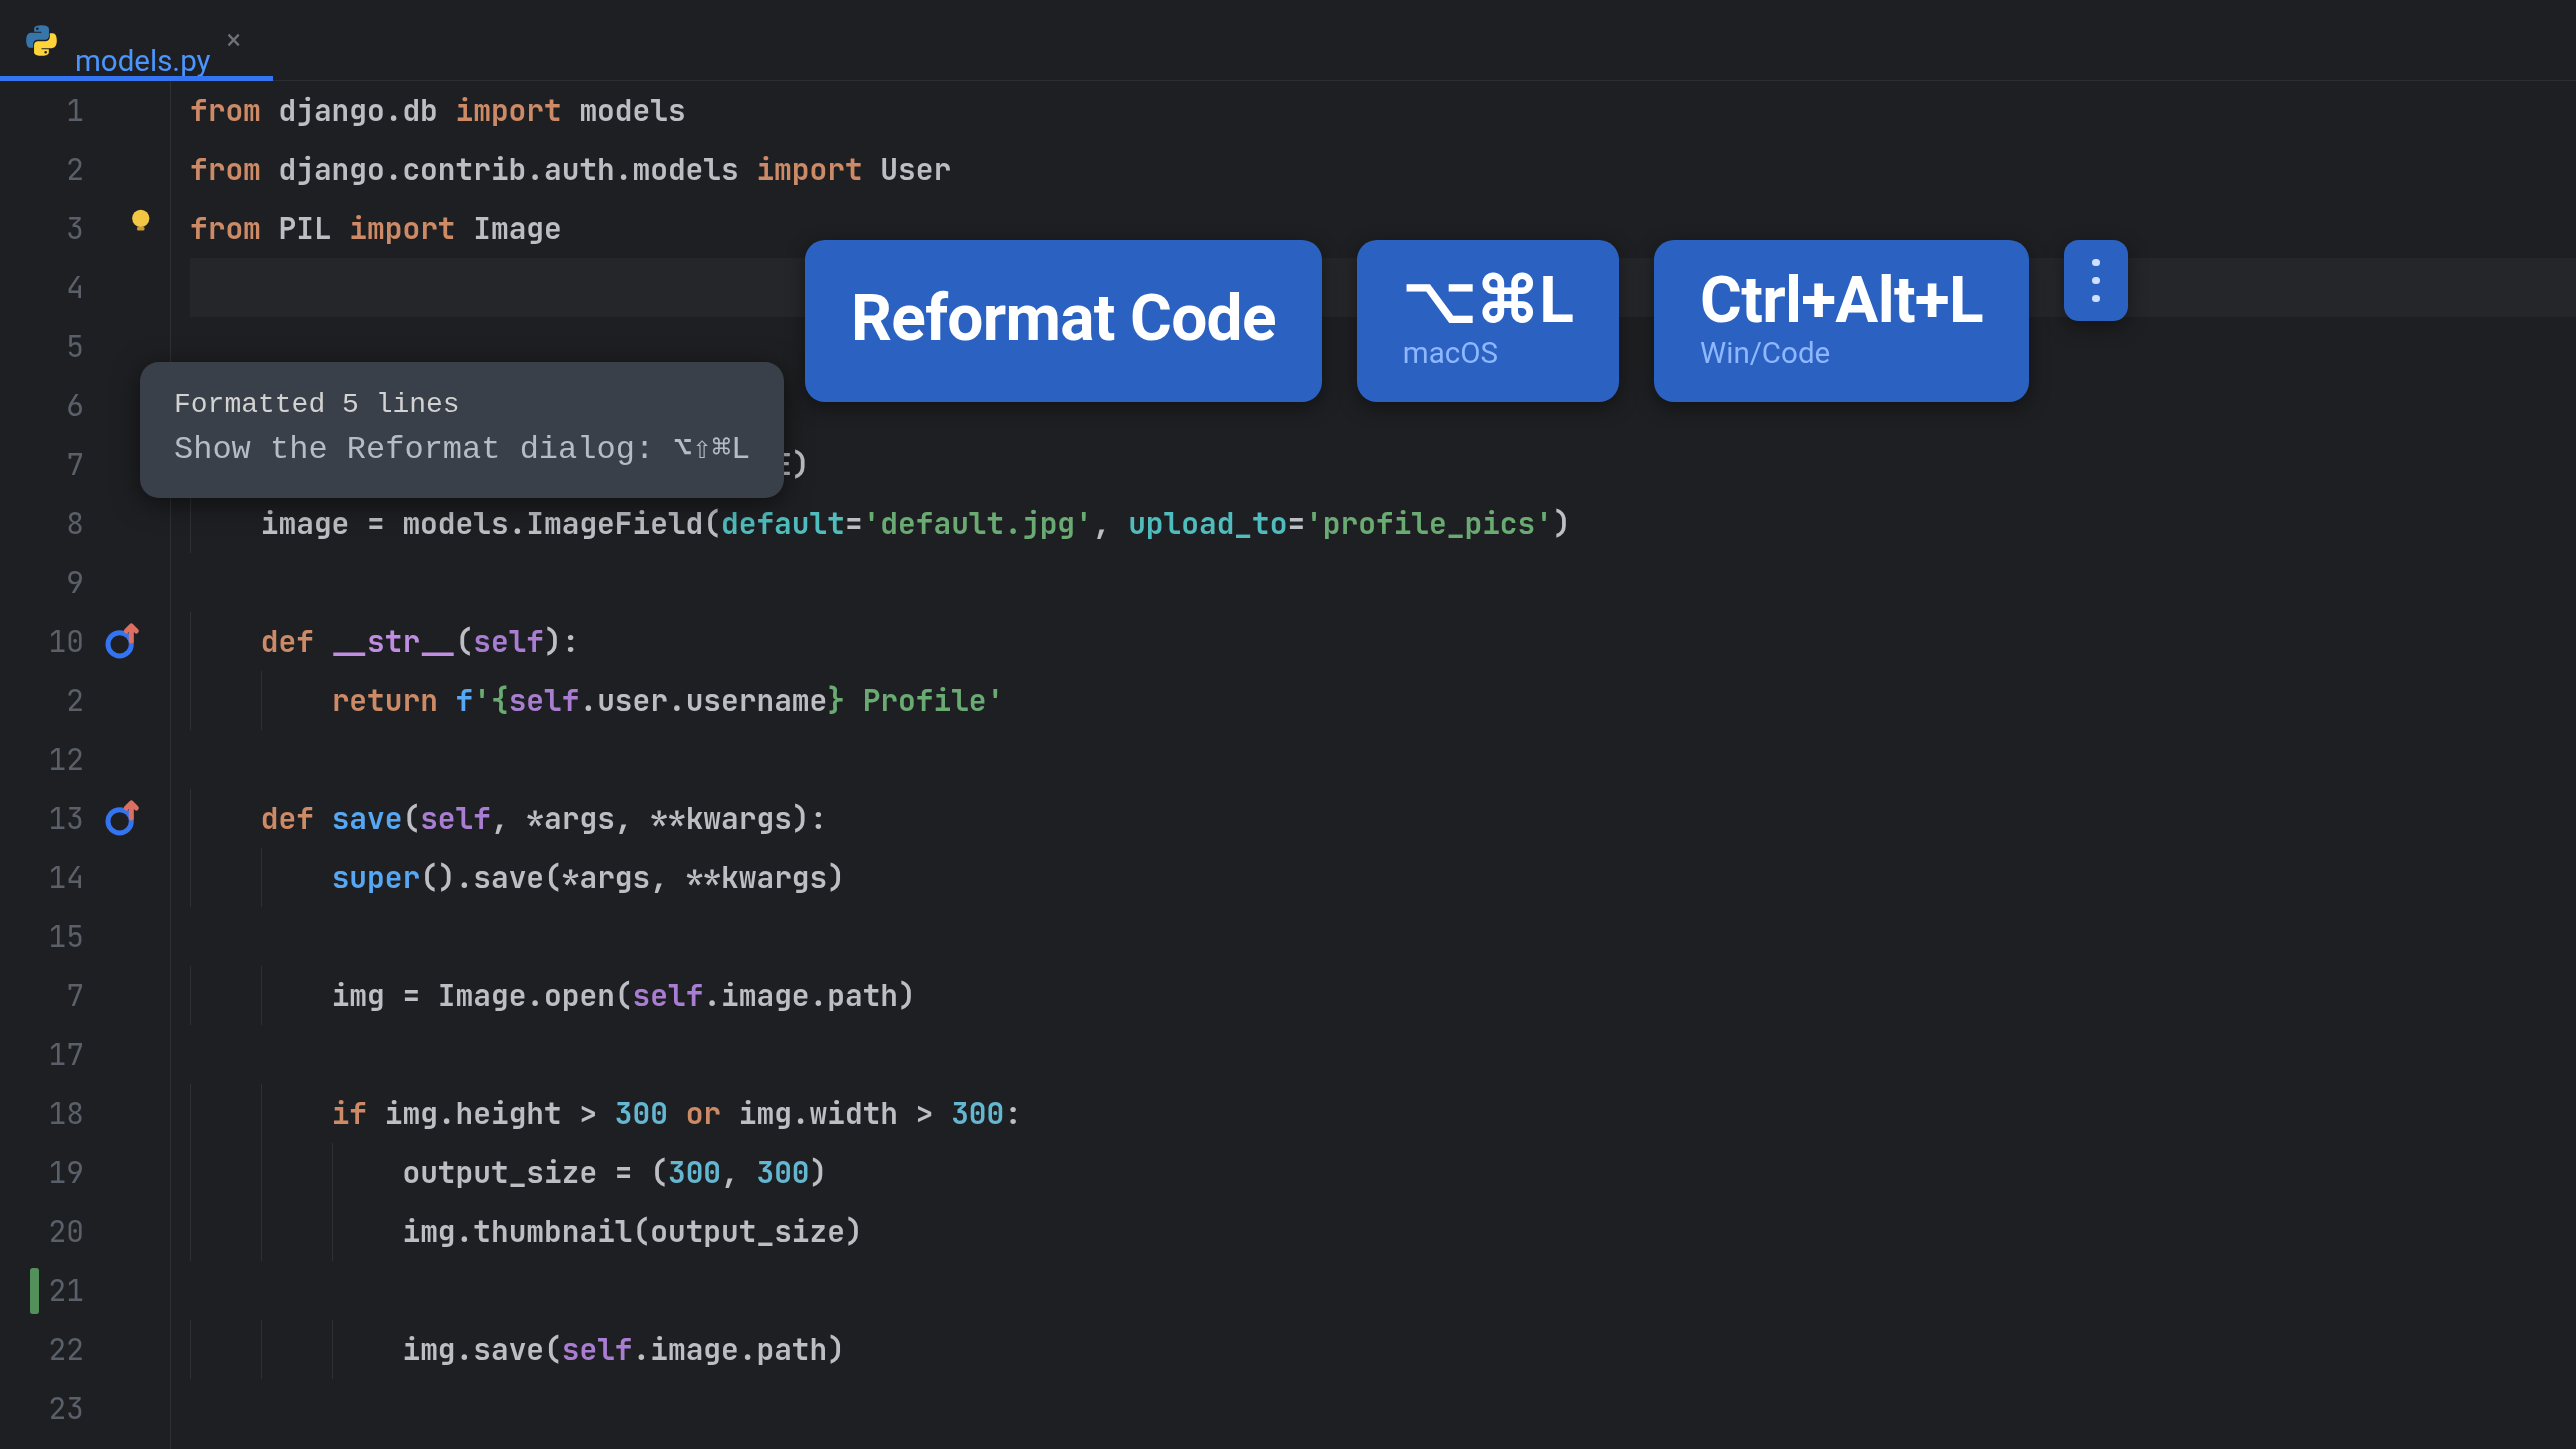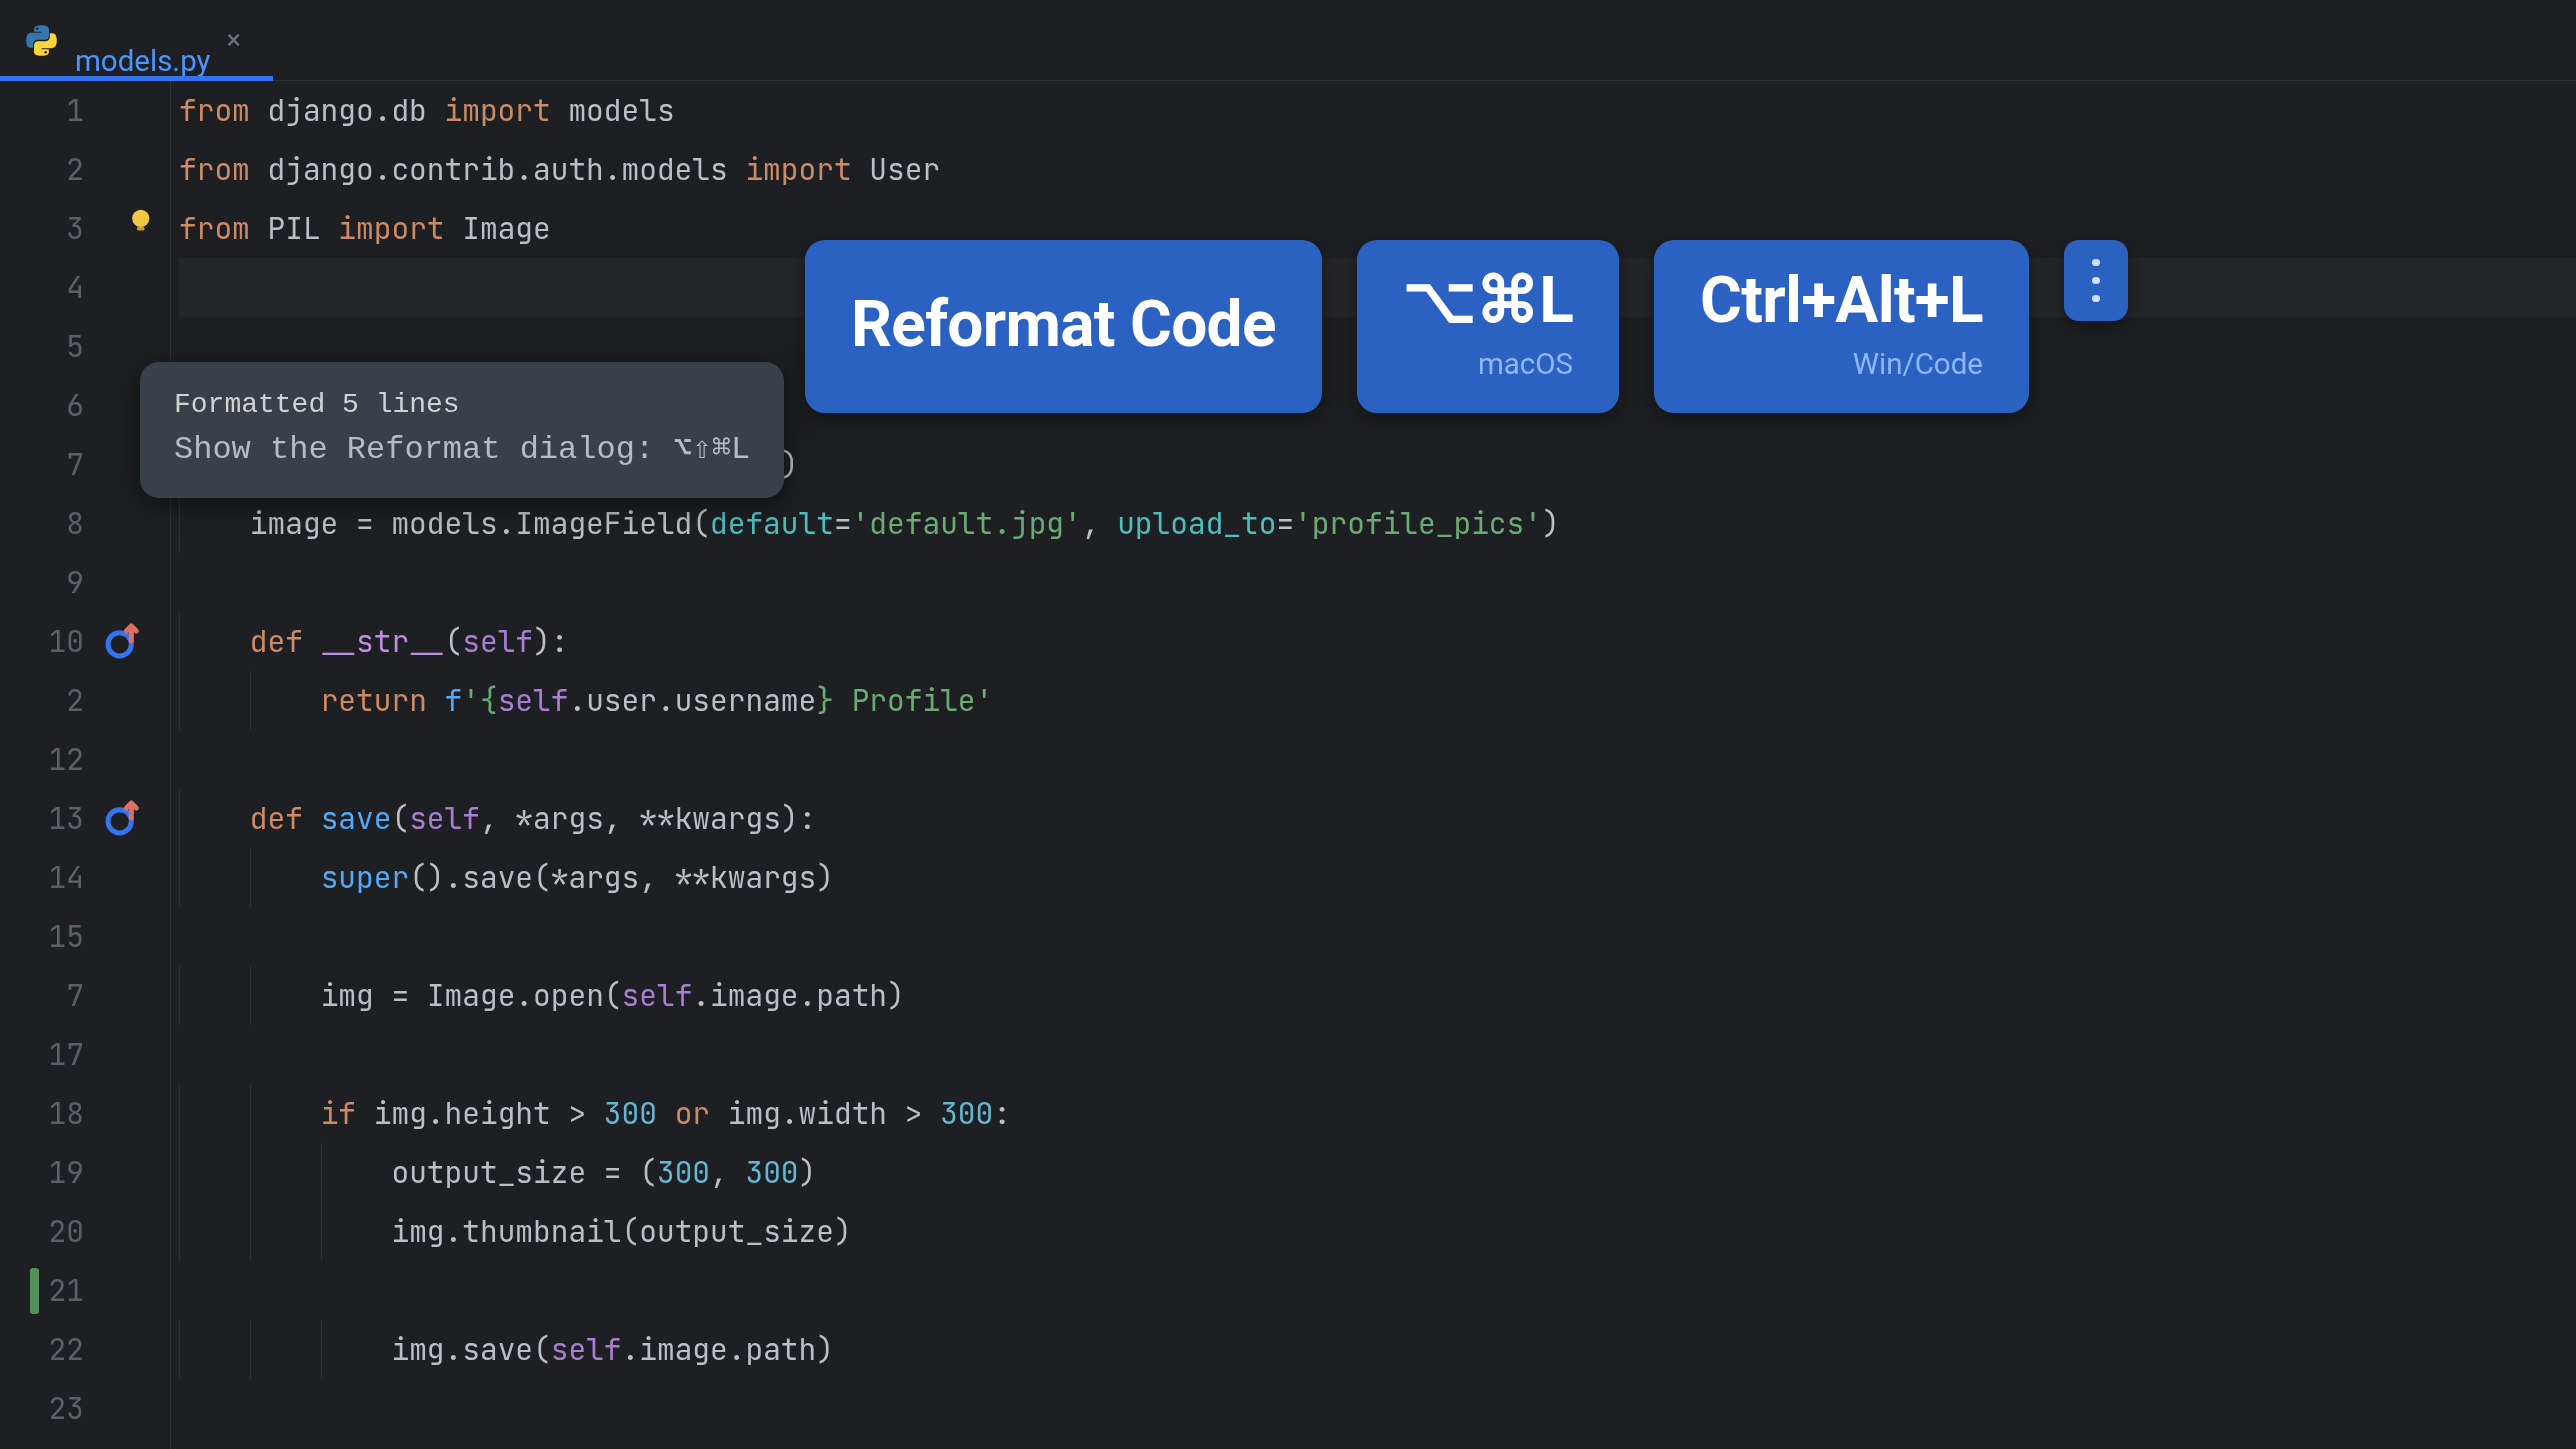--- a/index.html
+++ b/index.html
@@ -102,21 +102,22 @@
   .gutter-icons {
     width:74px;
     position:relative;
   }
   .code {
     flex:1;
     position:relative;
     white-space:pre;
     color:var(--code-fg);
     border-left: 1.3px solid var(--indent-guide);
-    padding-left: 8px;
+    padding-left: 19px;
+    font-weight: bold;
   }
   .ln { height:59px; }
   .code-row { height:59px; display:flex; align-items:center; position:relative;}
   .code-row.hl { background: var(--highlight-line); }
   .indent-guide {
     display:inline-block;
     width:1.3px; height:59px;
     background:var(--indent-guide);
     vertical-align:top;
     margin-right:-1.3px;
@@ -169,21 +170,21 @@
     background: var(--card-blue);
     border-radius:20px;
     padding: 27px 46px 32px 46px;
     color: var(--card-blue-text);
     box-shadow: 0 5.4px 20px rgba(0,0,0,0.4);
     display:flex;
     flex-direction:column;
     justify-content:center;
   }
   .card .big { font-size:64px; font-weight:700; line-height:1.05; letter-spacing:-0.7px;}
-  .card .sub { font-size:29.5px; color: var(--card-blue-sub); margin-top:13px;text-align:right;}
+  .card .sub { font-size:29.5px; color: var(--card-blue-sub); margin-top:2px;}
   .kebab {
     background: var(--card-blue);
     border-radius:14.8px;
     width:64px; height:81px;
     display:flex; flex-direction:column;
     align-items:center; justify-content:center;
     gap:10.7px;
     box-shadow: 0 5.4px 20px rgba(0,0,0,0.4);
   }
   .kebab span { width:7.4px; height:7.4px; background:var(--kebab-dot); border-radius:50%; }

